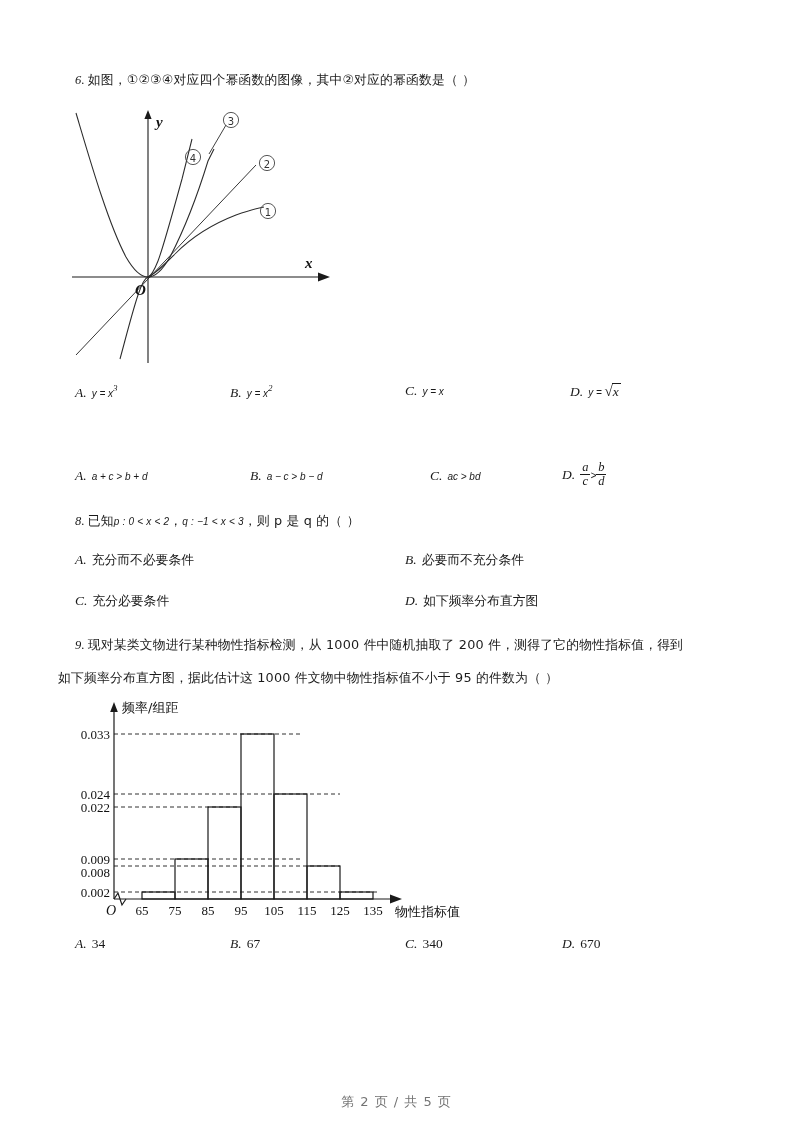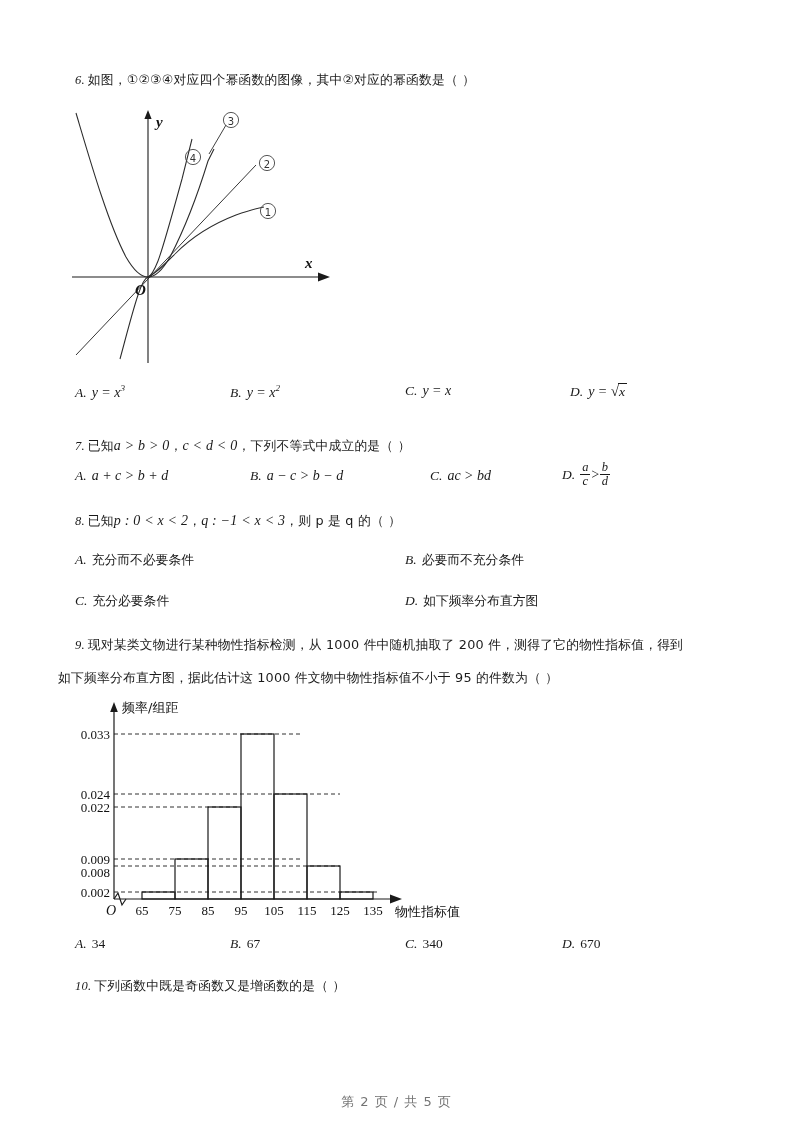--- a/index.html
+++ b/index.html
@@ -28,21 +28,21 @@
     line-height: 20px;
     white-space: nowrap;
     letter-spacing: 0.2px;
   }
   .qnum {
     font-style: italic;
     font-size: 12.5px;
     padding-right: 3px;
   }
   .cn { font-family: "DejaVu Sans", "Liberation Sans", sans-serif; font-size: 12.8px; }
-  .math { font-family: Liberation Serif, serif; font-style: italic; font-size: 14px; }
+  .math { font-family: Liberation Sans, sans-serif; font-style: italic; font-size: 10px; }
 
   
   .optrow {
     position: absolute;
     left: 75px;
     width: 650px;
     font-size: 13px;
   }
   .opt {
     position: absolute;
@@ -168,23 +168,20 @@
       <span class="optlab">B.</span><span class="math">y = x</span><sup class="exp">2</sup>
     </div>
     <div class="opt" style="left:330px;">
       <span class="optlab">C.</span><span class="math">y = x</span>
     </div>
     <div class="opt" style="left:495px;">
       <span class="optlab">D.</span><span class="math">y = </span><span class="radsign">√</span><span class="sqrt">x</span>
     </div>
   </div>
 
-  <div class="qline" style="top:436px;">
-    <span class="qnum">7.</span><span class="cn">已知</span><span class="math">a &gt; b &gt; 0</span><span class="cn">，</span><span class="math">c &lt; d &lt; 0</span><span class="cn">，下列不等式中成立的是（    ）</span>
-  </div>
 
   <div class="optrow" style="top:468px;">
     <div class="opt" style="left:0px;">
       <span class="optlab">A.</span><span class="math">a + c &gt; b + d</span>
     </div>
     <div class="opt" style="left:175px;">
       <span class="optlab">B.</span><span class="math">a − c &gt; b − d</span>
     </div>
     <div class="opt" style="left:355px;">
       <span class="optlab">C.</span><span class="math">ac &gt; bd</span>
@@ -278,19 +275,16 @@
       <span class="optlab">B.</span><span>67</span>
     </div>
     <div class="opt" style="left:330px;">
       <span class="optlab">C.</span><span>340</span>
     </div>
     <div class="opt" style="left:487px;">
       <span class="optlab">D.</span><span>670</span>
     </div>
   </div>
 
-  <div class="qline" style="top:976px;">
-    <span class="qnum">10.</span><span class="cn">下列函数中既是奇函数又是增函数的是（    ）</span>
-  </div>
 
   <div class="footer">第 2 页 / 共 5 页</div>
 
 </div>
 
 </body></html>

